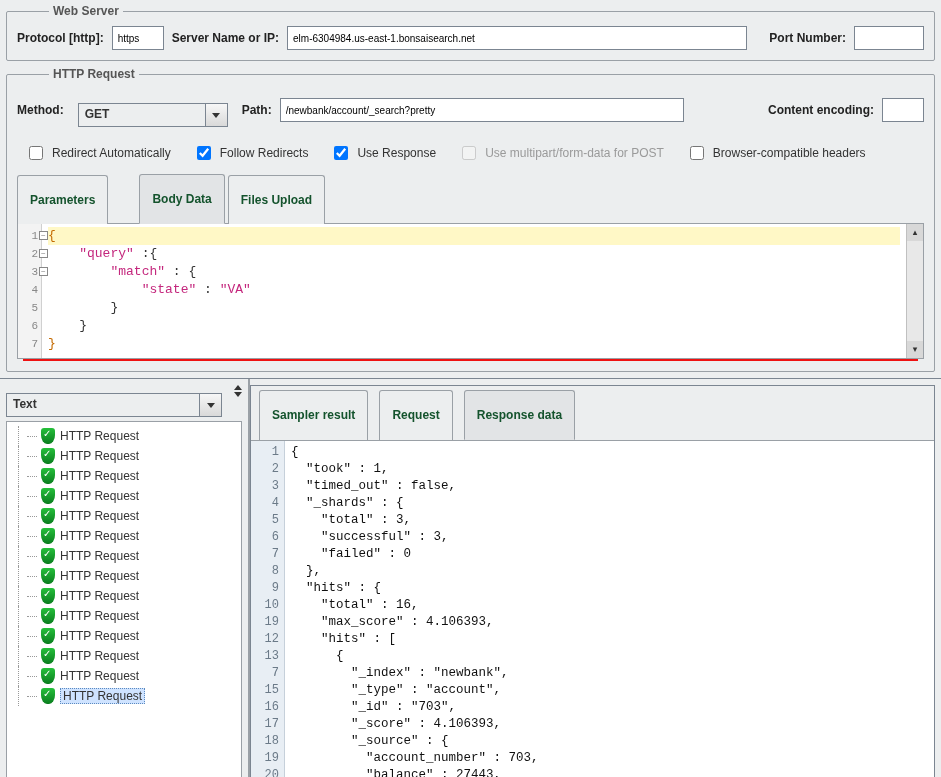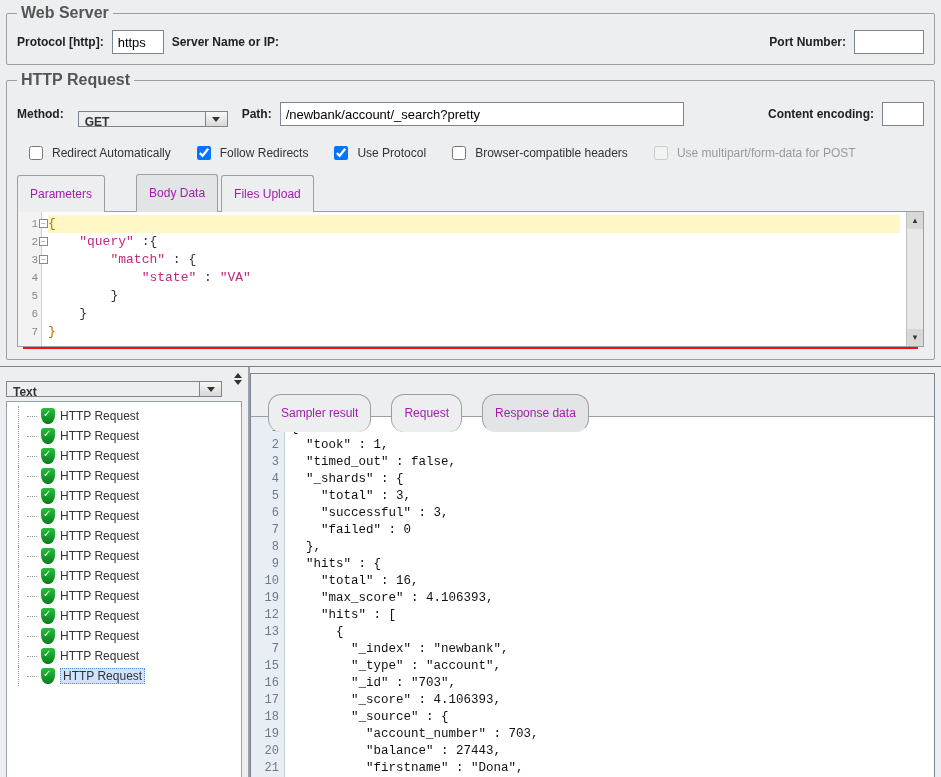--- a/index.html
+++ b/index.html
@@ -1,91 +1,92 @@
 <!DOCTYPE html>
 <html><head>
 <meta charset="utf-8">
 <style>
   html,body{margin:0;padding:0;font-family:Arial,Helvetica,sans-serif;font-size:12px;background:#eceeef;color:#333;}
   *{box-sizing:border-box;}
   .root{width:941px;height:777px;overflow:hidden;background:#eceeef;}
   fieldset.group{border:1px solid #9aa0a6;border-radius:2px;margin:4px 6px 6px 6px;padding:8px 10px 10px 10px;background:#eceeef;}
-  fieldset.group>legend{color:#555;font-weight:bold;padding:0 4px;font-size:16px;}
+  fieldset.group>legend{color:#555;font-weight:bold;padding:0 4px;font-size:12px;margin-left:32px;}
   .row{display:flex;align-items:center;gap:8px;flex-wrap:wrap;}
   label.fld{font-weight:bold;color:#222;}
-  input.text, select.sel{background:#fff;border:1px solid #7b8591;padding:3px 5px;height:24px;font-size:13px;font-family:inherit;}
+  input.text, select.sel{background:#fff;border:1px solid #7b8591;padding:3px 5px;height:24px;font-size:10px;font-family:inherit;}
   .protocol{width:52px;}
   .server{width:460px;}
   .port{width:70px;}
   .method-wrap{position:relative;display:inline-block;}
   .path{width:404px;height:30px;}
   .enc{width:42px;height:30px;}
   .chk{display:inline-flex;align-items:center;gap:6px;color:#333;}
   .chk.disabled{color:#9a9a9a;}
   input[type="checkbox"]{width:14px;height:14px;}
 
   
   .tabbar{display:flex;align-items:flex-end;border-bottom:1px solid #9aa0a6;margin-top:10px;}
-  .tab{padding:11px 12px;border:1px solid #9aa0a6;border-bottom:none;background:#eceeef;margin-right:3px;border-radius:3px 3px 0 0;font-weight:normal;color:#a21caf;cursor:pointer;position:relative;top:1px;}
+  .tab{padding:17px 12px;border:1px solid #9aa0a6;border-bottom:none;background:#eceeef;margin-right:3px;border-radius:3px 3px 0 0;font-weight:bold;color:#14532d;cursor:pointer;position:relative;top:1px;}
   .tab.active{background:#e2e4e6;border-bottom:1px solid #e2e4e6;margin-left:28px;}
 
   
   .editor{border:1px solid #9aa0a6;border-top:none;background:#fff;display:flex;position:relative;height:135px;}
   .gutter{width:24px;background:#f3f3f3;border-right:1px solid #d0d0d0;text-align:right;padding:3px 3px 3px 0;font-family:"Courier New",monospace;color:#888;}
   .gutter div{height:18px;line-height:18px;font-size:11px;position:relative;}
   .fold{position:absolute;right:-10px;top:4px;width:9px;height:9px;border:1px solid #888;background:#fff;font-size:8px;line-height:7px;text-align:center;}
   .codearea{flex:1;padding:3px 6px;font-family:"Courier New",monospace;font-size:13px;white-space:pre;position:relative;}
   .codearea .ln{height:18px;line-height:18px;}
   .codearea .hl{background:#fff8c6;}
   .str{color:#c4277d;}
   .brace{color:#c46a00;}
   .editor .scrollbar{width:17px;background:#e8e8e8;border-left:1px solid #c0c0c0;display:flex;flex-direction:column;}
   .editor .scrollbar .btn{height:17px;background:#d8d8d8;text-align:center;font-size:9px;line-height:17px;color:#333;}
   .redline-full{border-top:2px solid #e11;margin:0 6px 0 6px;}
 
   
   .splitter{display:flex;height:430px;border-top:1px solid #7b8591;}
   .leftpanel{width:250px;border-right:2px solid #9aa0a6;display:flex;flex-direction:column;background:#eceeef;}
-  .combo{display:flex;border:1px solid #7b8591;margin:14px 6px 4px 6px;height:16px;}
+  .combo{display:flex;border:1px solid #7b8591;margin:14px 6px 4px 6px;height:24px;}
   .combo .lbl{flex:1;padding:3px 6px;font-weight:bold;background:#eceeef;}
   .combo .dd{width:22px;border-left:1px solid #7b8591;display:flex;align-items:center;justify-content:center;background:linear-gradient(#f7f7f7,#d9d9d9);}
   .tri{width:0;height:0;border-left:4px solid transparent;border-right:4px solid transparent;border-top:5px solid #333;}
   .tree{flex:1;overflow:auto;background:#fff;border:1px solid #9aa0a6;margin:0 6px 6px 6px;padding:4px 2px;}
   .node{display:flex;align-items:center;height:20px;padding-left:18px;position:relative;}
   .node::before{content:"";position:absolute;left:9px;top:0;bottom:0;border-left:1px dotted #999;}
   .node .dash{width:10px;border-top:1px dotted #999;margin-right:4px;}
   .shield{width:14px;height:16px;background:linear-gradient(#25c03b,#0a7d1e);border-radius:3px 3px 6px 6px / 3px 3px 9px 9px;position:relative;margin-right:5px;flex-shrink:0;}
   .shield::after{content:"✓";color:#fff;font-size:10px;position:absolute;left:2px;top:0;}
   .node .txt{white-space:nowrap;}
   .node.sel .txt{background:#cfe3ff;border:1px dotted #5b8ac0;padding:0 2px;}
 
   .minisplit{width:20px;display:flex;flex-direction:column;align-items:center;padding-top:6px;gap:2px;}
 
   .rightpanel{flex:1;display:flex;flex-direction:column;border:1px solid #7b8591;margin:6px 6px 6px 0;background:#eceeef;}
   .rtabs{display:flex;border-bottom:1px solid #9aa0a6;background:#eceeef;}
-  .rtabs .tab{top:16px;margin-top:4px;margin-left:17px;border-radius:13px;}
+  .rtabs .tab{top:0;margin-top:4px;margin-left:8px;}
   .resp{flex:1;display:flex;background:#fff;overflow:hidden;}
   .resp .rg{width:34px;background:#e8eef4;border-right:1px solid #c6d0da;text-align:right;font-family:"Courier New",monospace;font-size:12px;color:#6b7a88;padding:3px 5px 3px 0;}
   .resp .rg div{height:17px;line-height:17px;}
   .resp .rc{flex:1;padding:3px 6px;font-family:"Courier New",monospace;font-size:12.5px;white-space:pre;color:#111;}
   .resp .rc div{height:17px;line-height:17px;}
 
   .triUp{width:0;height:0;border-left:4px solid transparent;border-right:4px solid transparent;border-bottom:5px solid #333;}
 </style>
 </head>
 <body>
 
 <div class="root">
 
   <fieldset class="group">
     <legend>Web Server</legend>
     <div class="row">
       <label class="fld">Protocol [http]:</label>
       <input class="text protocol" value="https" style="">
       <label class="fld">Server Name or IP:</label>
+      <input class="text server" value="elm-6304984.us-east-1.bonsaisearch.net" style="">
       <div style="flex:1"></div>
       <label class="fld">Port Number:</label>
       <input class="text port" value="" style="">
     </div>
   </fieldset>
 
   <fieldset class="group">
     <legend>HTTP Request</legend>
     <div class="row">
       <label class="fld">Method:</label>
@@ -106,29 +107,29 @@
       <label class="chk">
         <input type="checkbox" style=""> 
           <span>Redirect Automatically</span>
       </label>
       <label class="chk">
         <input type="checkbox" checked="" style=""> 
           <span>Follow Redirects</span>
       </label>
       <label class="chk">
         <input type="checkbox" checked="" style=""> 
-          <span>Use Protocol</span>
-      </label>
-      <label class="chk">
-        <input type="checkbox" style=""> 
-          <span>Browser-compatible headers</span>
+          <span>Use Response</span>
       </label>
       <label class="chk disabled">
         <input type="checkbox" disabled="" style=""> 
           <span>Use multipart/form-data for POST</span>
+      </label>
+      <label class="chk">
+        <input type="checkbox" style=""> 
+          <span>Browser-compatible headers</span>
       </label>
     </div>
 
     <div class="tabbar">
       <div class="tab">Parameters</div>
       <div class="tab active">Body Data</div>
       <div class="tab">Files Upload</div>
     </div>
 
     <div class="editor">

